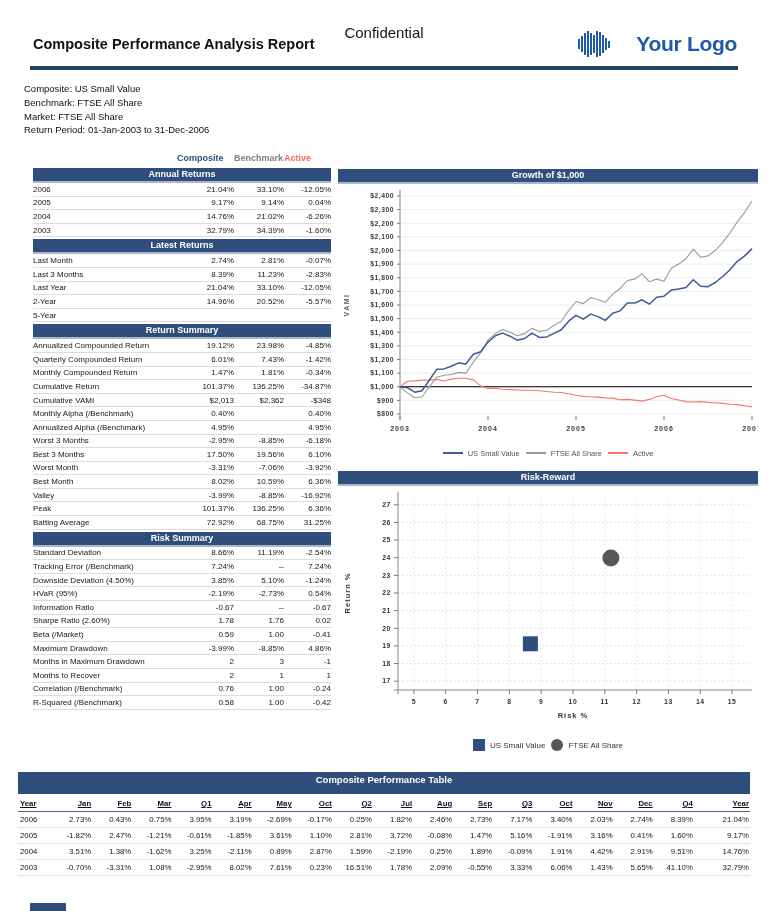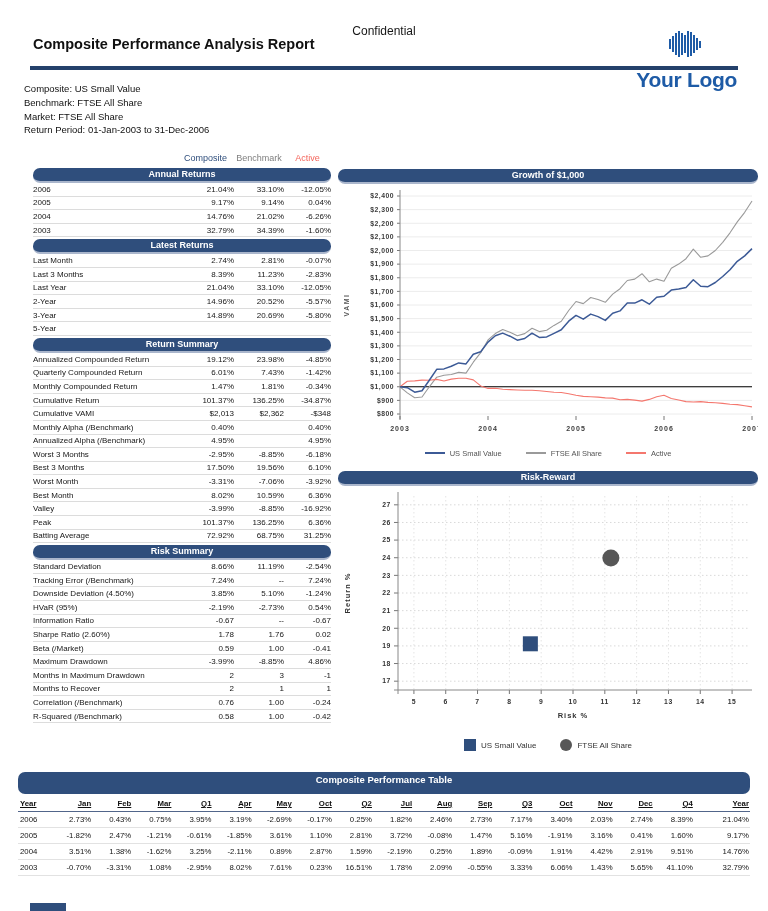--- a/index.html
+++ b/index.html
@@ -1,47 +1,47 @@
 <!DOCTYPE html>
 <html><head>
 <meta charset="utf-8">
 <style>
   html,body{margin:0;padding:0;background:#fff;}
   .page{position:relative;width:768px;height:911px;background:#fff;overflow:hidden;
         font-family:"Liberation Sans",sans-serif;color:#161616;}
 
   .confidential{position:absolute;top:24px;left:0;right:0;text-align:center;
-Interested        color:#9b9b9b;font-size:12px;}
+Interested        color:#9b9b9b;font-size:15px;}
   .page-title{position:absolute;top:36px;left:33px;margin:0;font-size:14.5px;
         font-weight:bold;color:#111;}
-  .logo{position:absolute;top:27px;right:31px;display:flex;align-items:center;gap:7px;flex-direction:column;}
+  .logo{position:absolute;top:27px;right:31px;display:flex;align-items:center;gap:22px;}
   .logo-text{font-size:21px;font-weight:bold;color:#1e5ba6;letter-spacing:-.3px;}
   .hrule{position:absolute;top:66px;left:30px;width:708px;height:4px;background:#24416b;}
 
   .info{position:absolute;top:82px;left:24px;font-size:9.5px;line-height:13.8px;color:#111;}
 
   .left-panel{position:absolute;left:33px;top:150px;width:298px;}
   .col-legend{display:grid;grid-template-columns:1fr 57px 50px 47px;font-size:9px;
         height:16px;align-items:center;white-space:nowrap;}
-  .col-legend span{text-align:center;}
+  .col-legend span{text-align:left;font-weight:bold;}
   .lg-comp{color:#2f4e7c;}
   .lg-bench{color:#7f7f7f;}
   .lg-act{color:#f4665c;}
 
   .sec-header{background:#2f4e7c;color:#fff;font-weight:bold;font-size:9px;text-align:center;
-        height:13px;line-height:13px;border-bottom:2px solid #aab6cc;margin-top:2px;border-radius:7px;}
+        height:13px;line-height:13px;border-bottom:2px solid #aab6cc;margin-top:2px;}
   .trow{display:grid;grid-template-columns:1fr 57px 50px 47px;font-size:8px;
         border-bottom:1px solid #dcdcdc;height:12.6px;align-items:center;white-space:nowrap;}
   .trow span{text-align:right;}
   .trow span:first-child{text-align:left;}
 
   .right-panel{position:absolute;left:338px;top:169px;width:420px;}
   .right-panel .sec-header{margin-top:0;}
   .right-panel svg{display:block;}
-  .chart-legend{display:flex;justify-content:center;gap:24px;
+  .chart-legend{display:flex;justify-content:center;gap:6px;
         font-size:7.5px;color:#555;height:14px;}
   .legend-item{display:flex;align-items:center;gap:5px;}
   .legend-line{display:inline-block;width:20px;height:0;border-top:2px solid #000;}
   .legend-sq{display:inline-block;width:12px;height:12px;}
   .legend-ci{display:inline-block;width:12px;height:12px;border-radius:50%;}
   .rr-header{margin-top:11px !important;}
   .rr-legend{font-size:8px;color:#333;}
 
   .bottom-panel{position:absolute;left:18px;top:772px;width:732px;}
   .sec-header.big{font-size:9.5px;height:22px;line-height:15px;margin-top:0;border-bottom:none;}
@@ -141,26 +141,20 @@
           <span>Last Year</span>
           <span>21.04%</span>
           <span>33.10%</span>
           <span>-12.05%</span>
         </div>
         <div class="trow">
           <span>2-Year</span>
           <span>14.96%</span>
           <span>20.52%</span>
           <span>-5.57%</span>
-        </div>
-        <div class="trow">
-          <span>3-Year</span>
-          <span>14.89%</span>
-          <span>20.69%</span>
-          <span>-5.80%</span>
         </div>
         <div class="trow">
           <span>5-Year</span>
           <span></span>
           <span></span>
           <span></span>
         </div>
         <div class="sec-header">Return Summary</div>
         <div class="trow">
           <span>Annualized Compounded Return</span>

